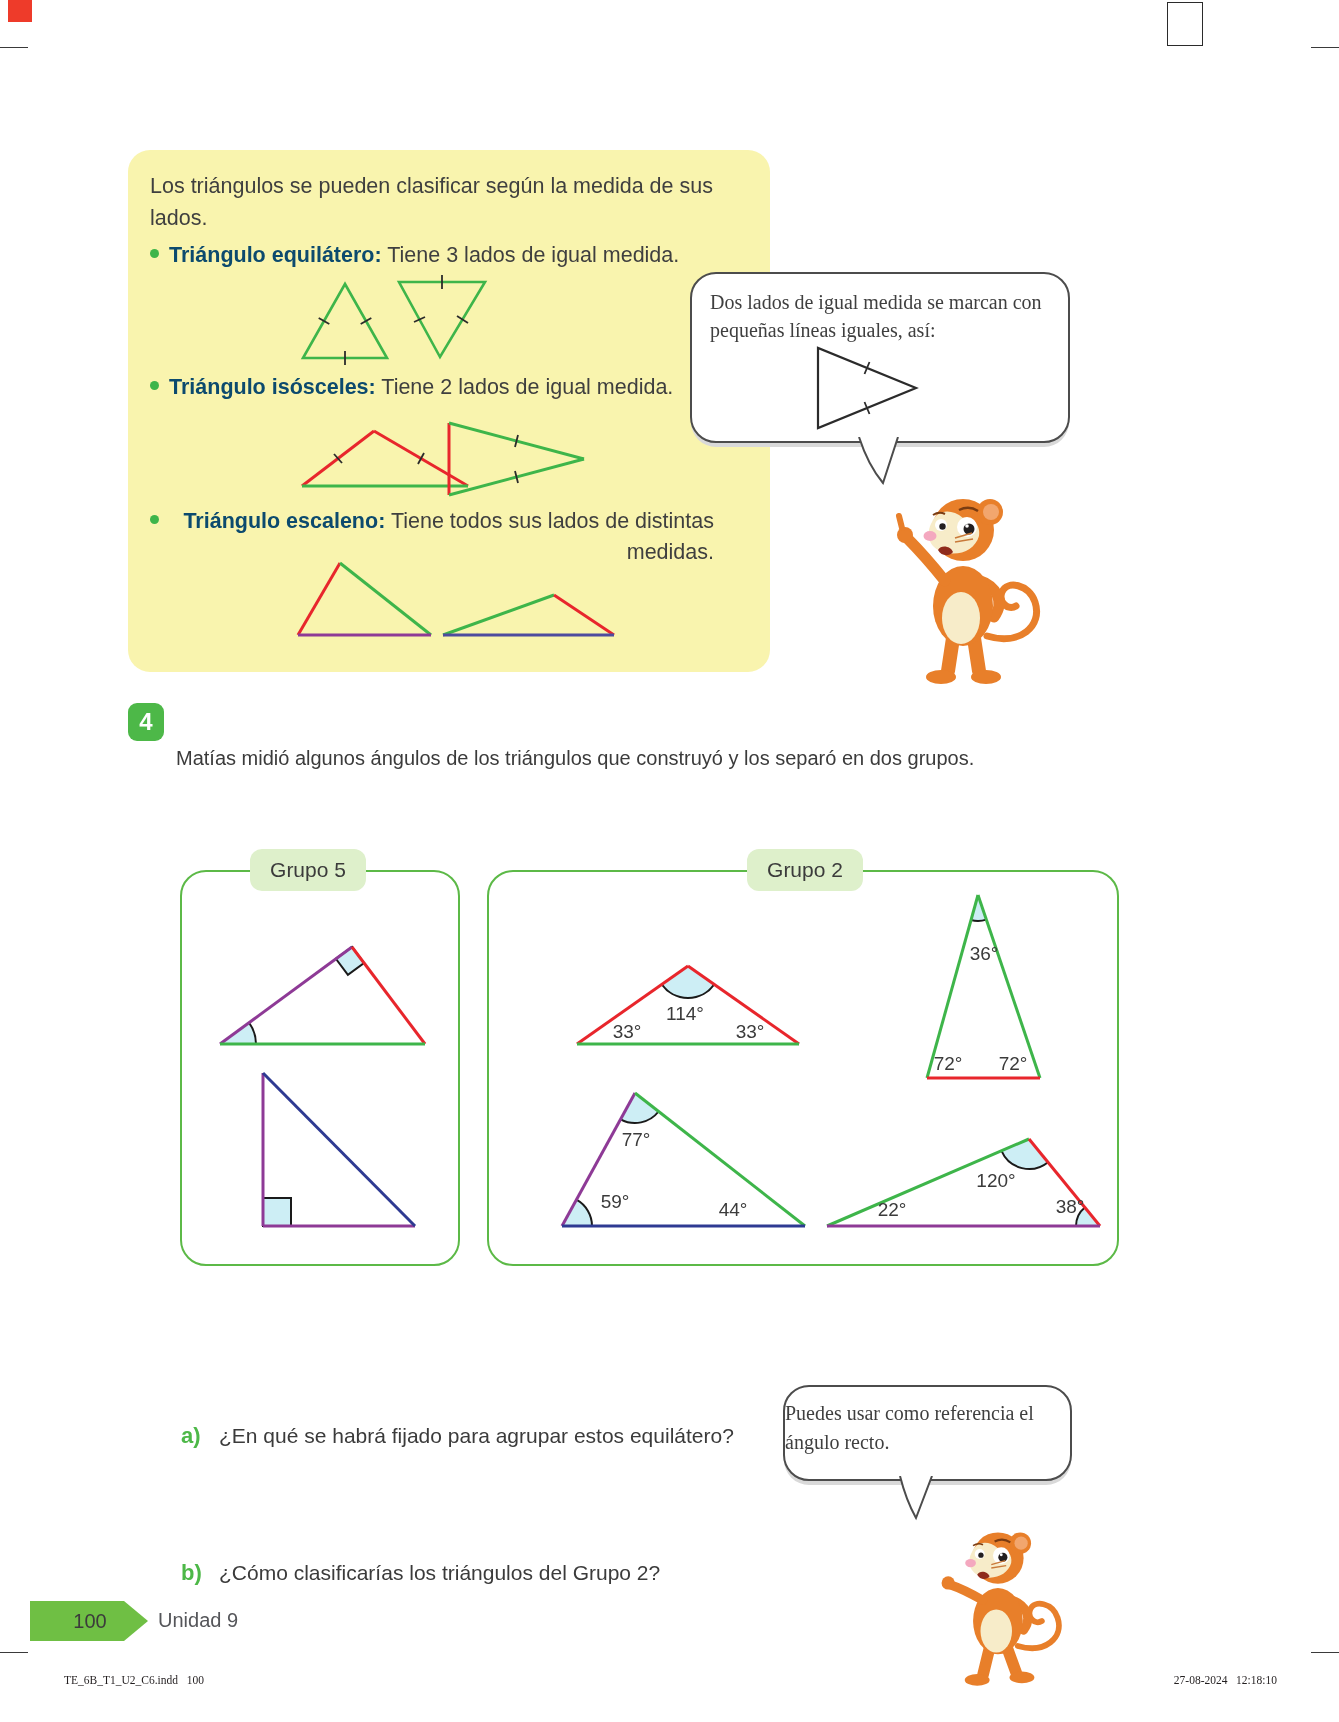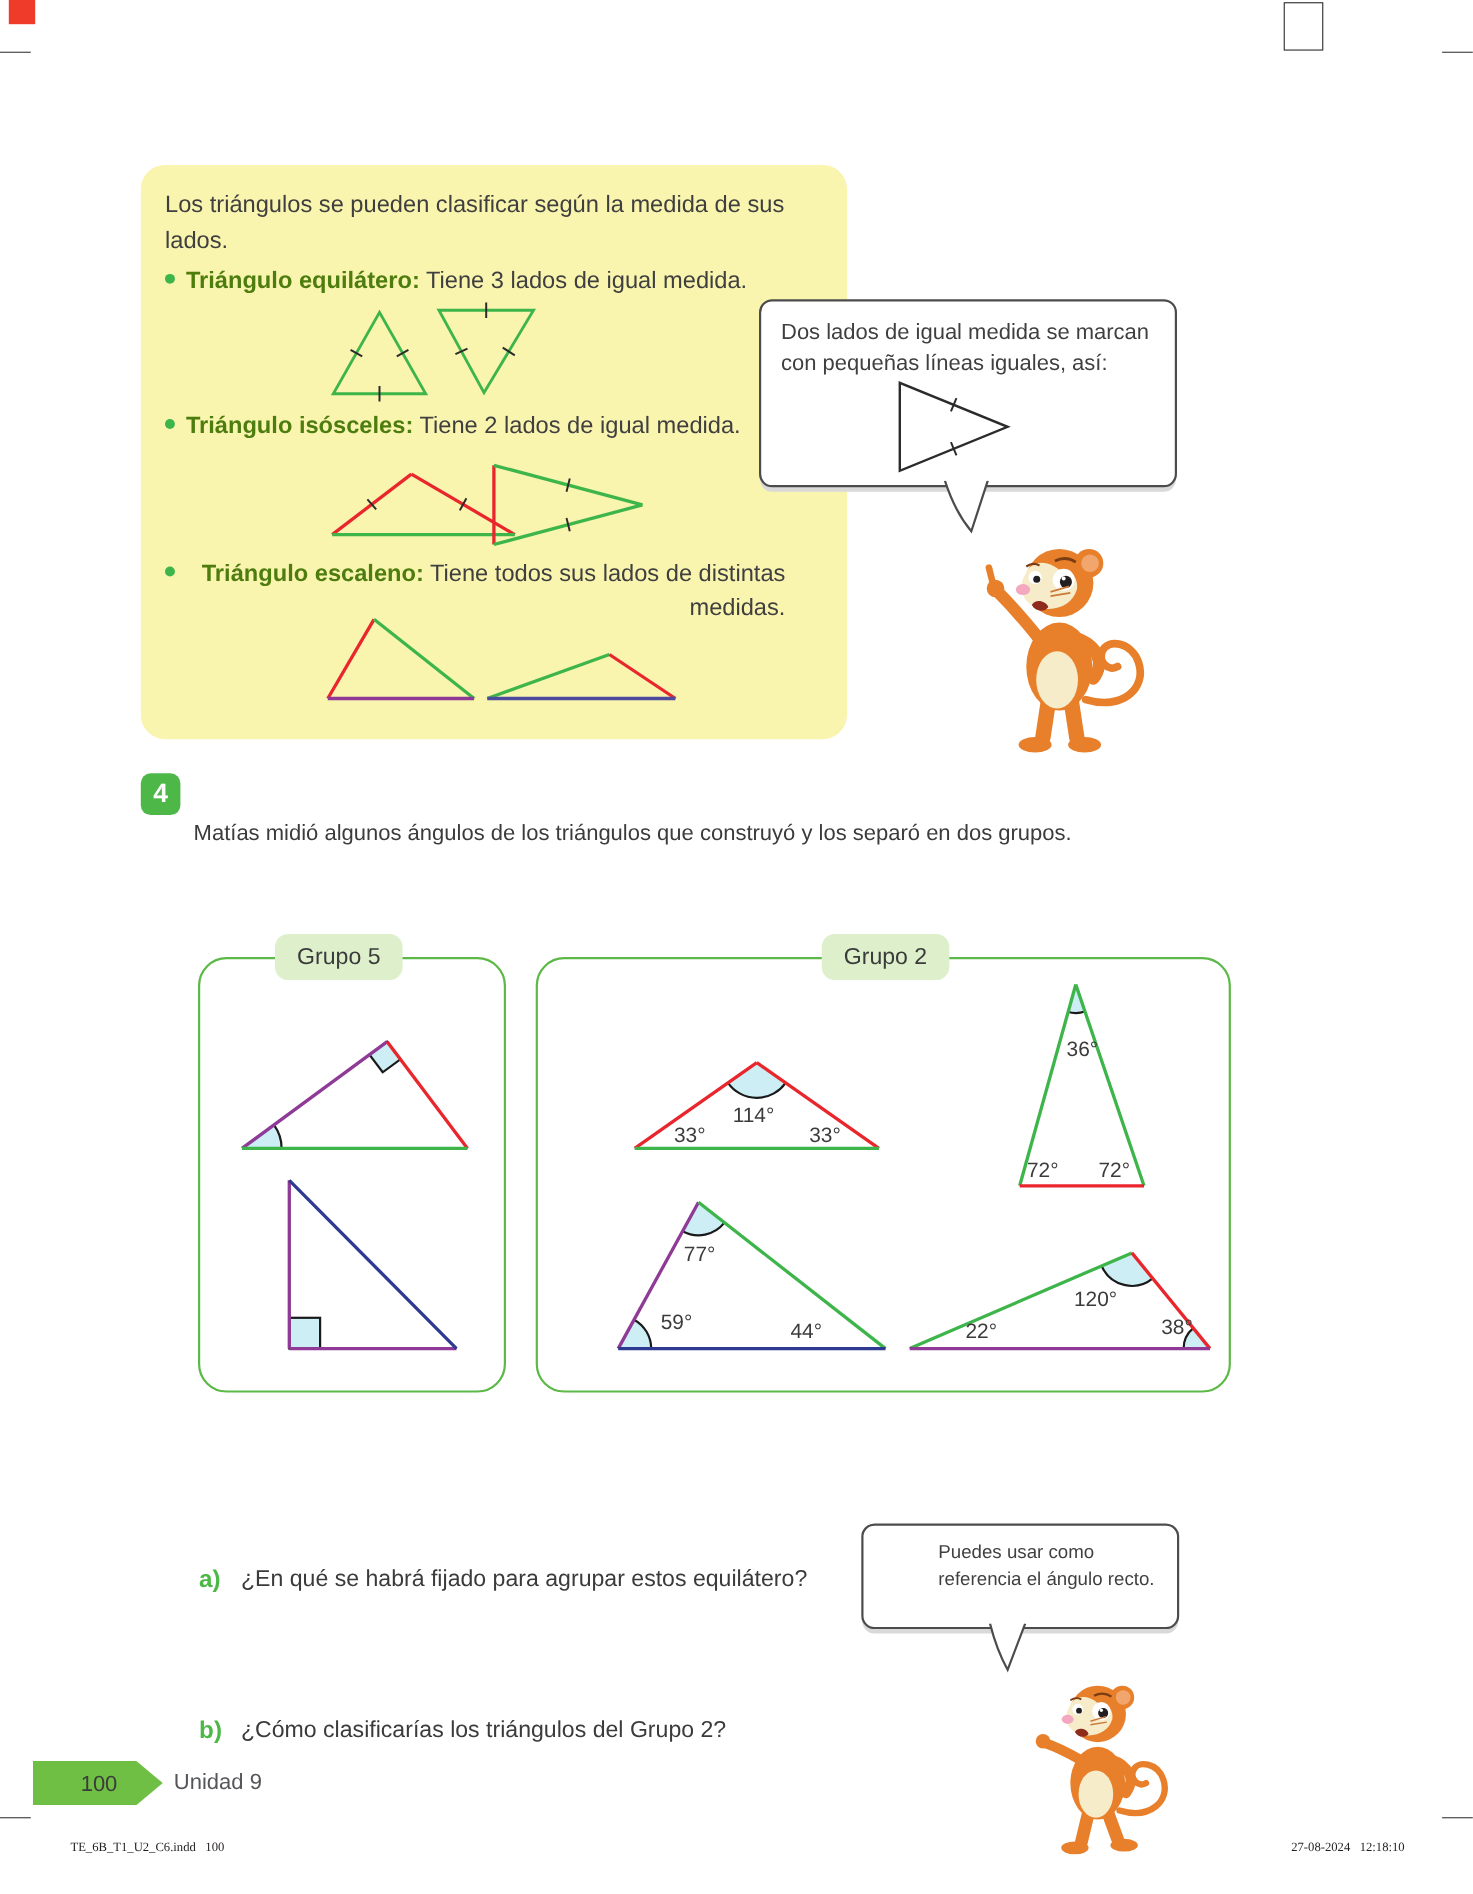--- a/index.html
+++ b/index.html
@@ -8,27 +8,27 @@
     font-family:"Liberation Sans","DejaVu Sans",sans-serif;color:#414042;
     overflow:hidden;
   }
   .abs{position:absolute;}
   
   .yellow-box{left:128px;top:150px;width:642px;height:522px;background:#f9f4ae;border-radius:22px;}
   .intro-text{left:150px;top:170px;width:612px;font-size:21.5px;line-height:1.5;color:#3f3f3f;}
   .bullet-row{display:flex;align-items:flex-start;}
   .bullet-dot{width:9px;height:9px;border-radius:50%;background:#3eb54a;margin:9px 10px 0 0;flex:0 0 auto;}
   .bullet-text{font-size:21.5px;line-height:1.45;color:#3f3f3f;}
-  .bullet-text strong{color:#4d7c0f;}
-  
-  .bubble{background:#fff;border:2px solid #4c4c4c;border-radius:12px;box-shadow:0 5px 0 -1px #d9d9d9;}
+  .bullet-text strong{color:#0c4a6e;}
+  
+  .bubble{background:#fff;border:2px solid #4c4c4c;border-radius:26px;box-shadow:0 5px 0 -1px #d9d9d9;font-family:Liberation Serif, serif;}
   .bubble-1{left:690px;top:272px;width:376px;height:167px;}
   .bubble-1 .bubble-text{padding:14px 12px 0 18px;font-size:20px;line-height:1.4;color:#3f3f3f;}
   .bubble-2{left:783px;top:1385px;width:285px;height:92px;}
-  .bubble-2 .bubble-text{padding:12px 14px 0 24px;font-size:17px;line-height:1.45;color:#3f3f3f;margin-left:44px;}
+  .bubble-2 .bubble-text{padding:12px 14px 0 0;font-size:20px;line-height:1.45;color:#3f3f3f;}
   
   .task-marker{left:128px;top:703px;width:36px;height:38px;background:#4db848;border-radius:9px;
     display:flex;align-items:center;justify-content:center;color:#fff;font-size:24px;font-weight:bold;}
   .task-text{left:176px;top:711px;width:1150px;font-size:20px;color:#3b3b3b;margin-top:36px;}
   
   .group-box{border:2.5px solid #5cb947;border-radius:26px;background:#fff;}
   .group-box-1{left:180px;top:870px;width:276px;height:392px;}
   .group-box-2{left:487px;top:870px;width:628px;height:392px;}
   .group-pill{height:42px;background:#def0cb;border-radius:12px;display:flex;align-items:center;justify-content:center;
     font-size:21px;color:#3b3b3b;}

